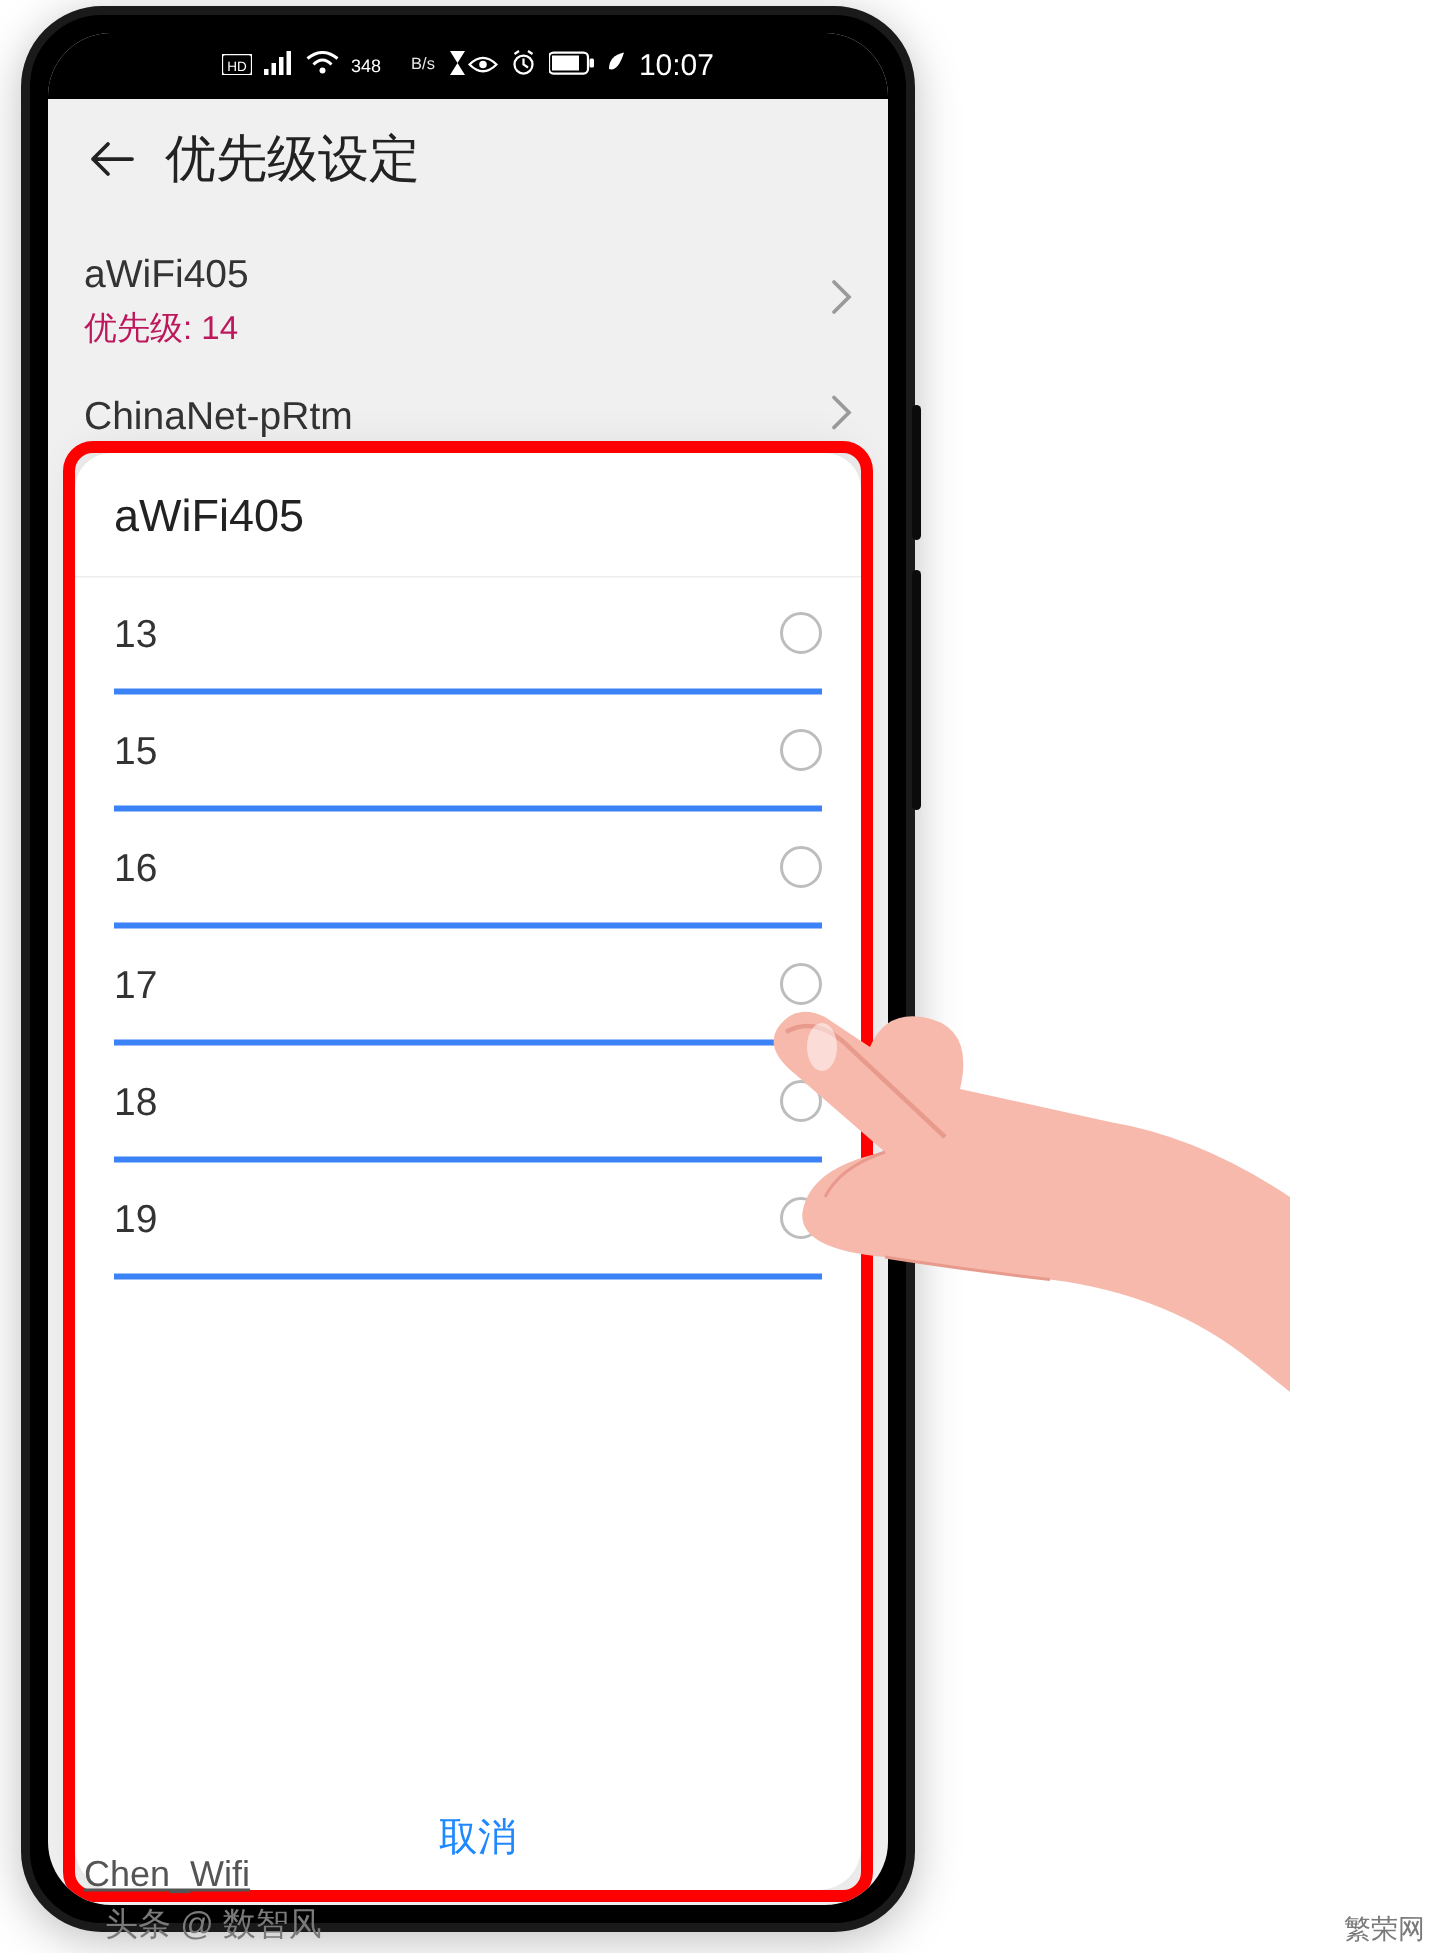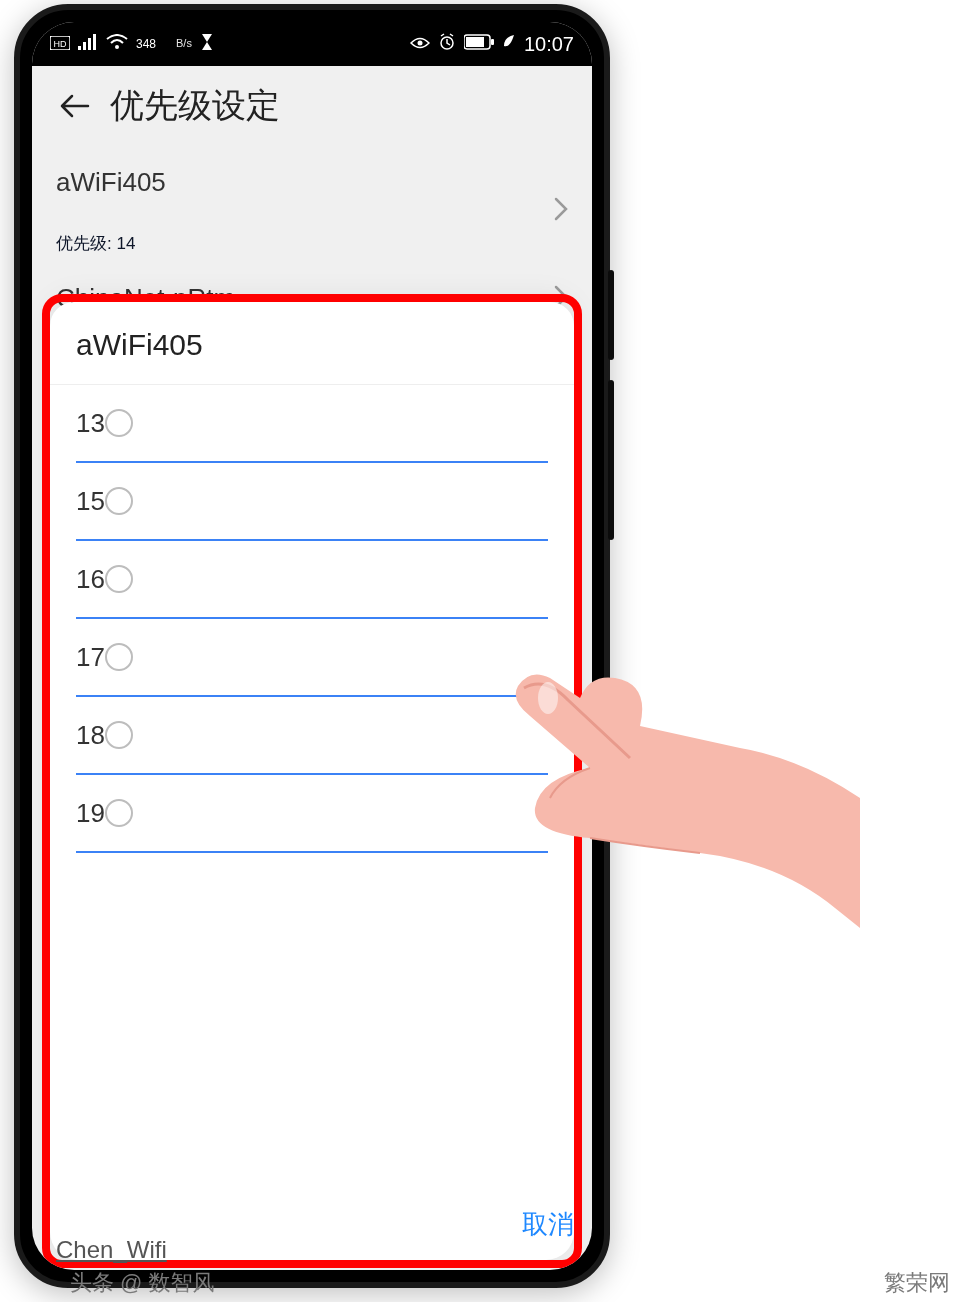--- a/index.html
+++ b/index.html
@@ -13,71 +13,71 @@
     }
     .phone-screen {
       position: absolute; inset: 12px; border-radius: 42px; overflow: hidden; background: #f0f0f0;
     }
     .side-btn { position: absolute; right: -10px; width: 6px; background: #0b0b0b; border-radius: 3px; }
     .side-btn.b1 { top: 260px; height: 90px; }
     .side-btn.b2 { top: 370px; height: 160px; }
 
     
     .status-bar {
-      height: 44px; background: #000; color: #fff; display: flex; align-items: center; justify-content: space-between;
+      height: 44px; background: #000; color: #fff; display: flex; align-items: center; justify-content: center;
       padding: 0 18px; font-size: 18px;
     }
     .status-left, .status-right { display: flex; align-items: center; gap: 8px; }
     .status-kbs { display: flex; flex-direction: row; line-height: 1; font-size: 12px; gap: 20px; }
     .status-kbs span:nth-child(2){ font-size: 11px; opacity:.9 }
 
     
     .page-header {
       display: flex; align-items: center; gap: 18px; padding: 17px 26px 24px 26px;
     }
     .page-title { font-size: 34px; color: #222; font-weight: 500; }
     .back-arrow { width: 34px; height: 34px; display:flex; align-items:center; justify-content:center; }
 
     
     .bg-list { padding: 0 24px; }
     .bg-item { padding: 14px 0; display:flex; align-items:center; justify-content:space-between; }
     .bg-item .txts { display:flex; flex-direction:column; gap:6px; }
     .bg-name { font-size: 26px; color: #333; }
-    .bg-sub  { font-size: 17px; color: #0f172a; margin-top: 28px; }
+    .bg-sub  { font-size: 22px; color: #be185d; }
     .chev { color:#9a9a9a; }
 
     
     .dialog-wrap { position:absolute; left:0; right:0; top:280px; bottom:0; }
     .dialog {
       position:absolute; left:18px; right:18px; top:0; bottom:10px;
       background:#fff; border-radius:24px 24px 28px 28px; box-shadow:0 -4px 30px rgba(0,0,0,.08);
     }
     .dialog-hl { position:absolute; left:10px; right:10px; top:-8px; bottom:2px; border:8px solid #ff0000; border-radius:20px; pointer-events:none; }
     .dialog-title { font-size:30px; color:#222; font-weight:500; padding:26px 26px 22px 26px; border-bottom:1px solid #eee; }
     .options { padding: 0 26px; }
     .opt-row {
-      display:flex; align-items:center; justify-content:flex-start;
-      height:78px; border-bottom:2px solid #3b82f6;
+      display:flex; align-items:center; justify-content:space-between;
+      height:78px; border-bottom:4px solid #3b82f6;
     }
     .opt-label { font-size:26px; color:#333; }
     .radio { width:28px; height:28px; border-radius:50%; border:2px solid #bdbdbd; display:flex; align-items:center; justify-content:center; }
     .radio.selected { border:6px solid #1e88ff; }
 
-    .dialog-actions { position:absolute; left:13px; right:0; bottom:0; height:72px; display:flex; align-items:center; justify-content:flex-end; }
+    .dialog-actions { position:absolute; left:13px; right:0; bottom:0; height:72px; display:flex; align-items:center; justify-content:center; }
     .cancel-btn { font-size:26px; color:#1e88ff; font-weight:500; }
 
     
     .bottom-peek { position:absolute; left:24px; bottom:6px; font-size:24px; color:#555;text-decoration:underline; }
 
     
     .hand { position:absolute; left:440px; top:628px; width:420px; height:300px; }
 
     
     .wm-left { position:absolute; left:70px; bottom:4px; font-size:22px; color:#7a7a7a; }
-    .wm-right { position:absolute; right:12px; bottom:4px; font-size:22px; color:#7a7a7a; }
+    .wm-right { position:absolute; right:12px; bottom:4px; font-size:18px; color:#7a7a7a; }
   </style>
 </head>
 <body>
 
 <div class="phone-frame">
   <div class="side-btn b1"></div>
   <div class="side-btn b2"></div>
   <div class="phone-screen">
 
     <div class="status-bar">

